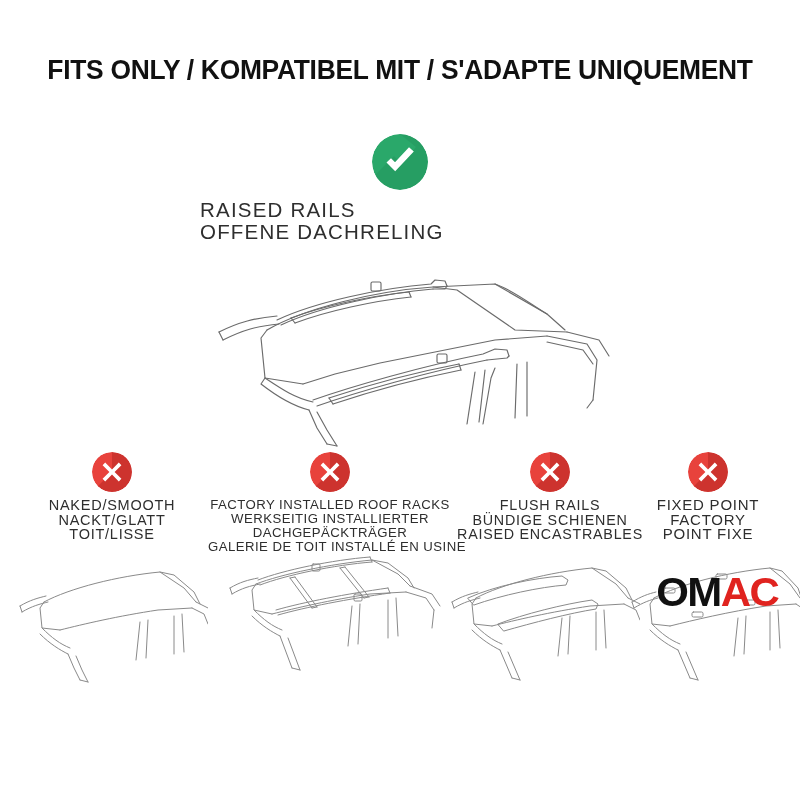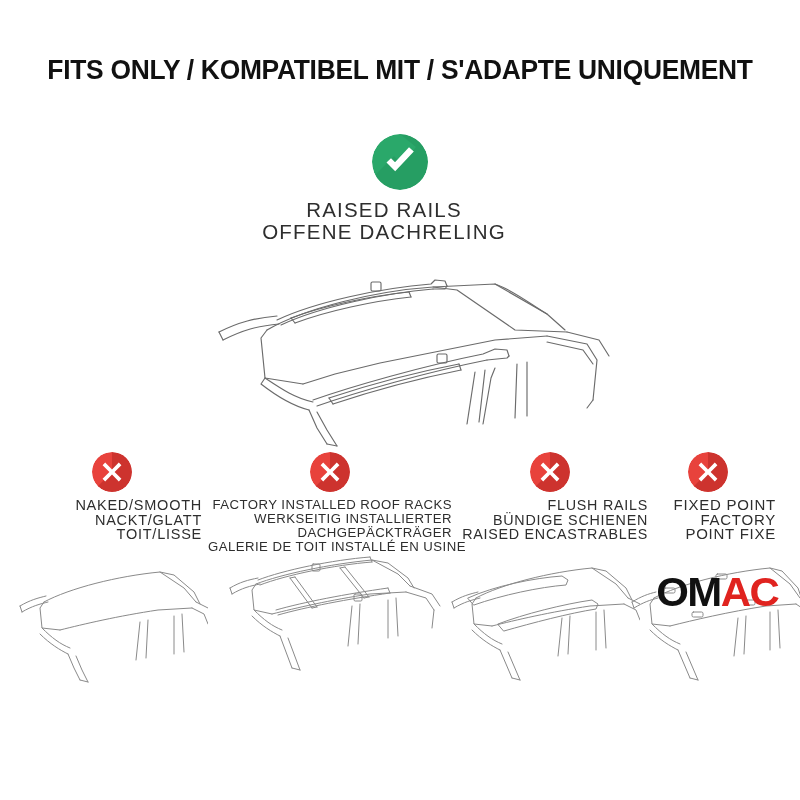--- a/index.html
+++ b/index.html
@@ -35,42 +35,41 @@
   }
   .badge svg{position:absolute;left:0;top:0;}
 
   
   .primary-badge{
     width:56px;height:56px;
     left:372px;top:134px;
   }
   .primary-labels{
     position:absolute;
-    left:184px;width:400px;
+    left:200px;width:400px;
     top:199px;
-    text-align:center;
     color:#2e2e2e;
     font-size:20.5px;
     line-height:21.5px;
     letter-spacing:1.2px;
     font-weight:normal;
   }
   .primary-labels div{white-space:nowrap;}
 
   
   .illus{position:absolute;}
   .illus svg{display:block;}
 
   
   .opt{position:absolute;top:452px;}
   .opt .badge{width:40px;height:40px;left:50%;margin-left:-20px;top:0;}
   .opt .opt-labels{
     position:absolute;
     top:46px;left:0;width:100%;
-    text-align:right;
+    text-align:center;
     color:#2e2e2e;
     line-height:14.5px;
     letter-spacing:0.75px;
     white-space:nowrap;
   }
   .opt .opt-labels div{white-space:nowrap;}
 
   .opt-1{left:22px;width:180px;}
   .opt-1 .opt-labels{font-size:14.5px;}
   .opt-2{left:208px;width:244px;}

